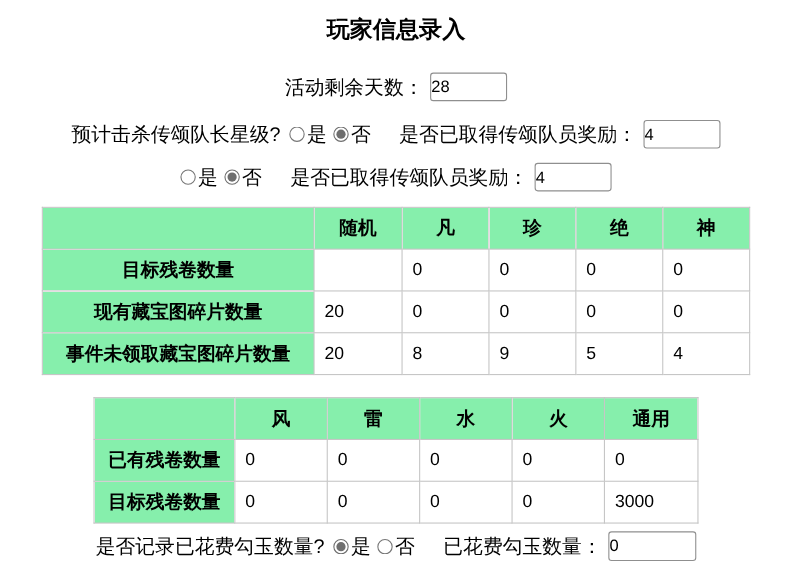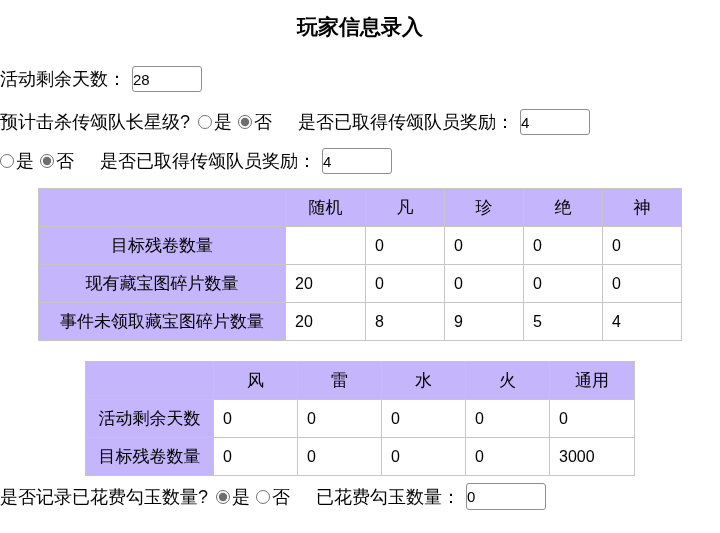--- a/index.html
+++ b/index.html
@@ -15,20 +15,21 @@
 
   h1.title {
     font-size: 21px;
     font-weight: bold;
     text-align: center;
     margin: 0 0 25px 0;
   }
 
   .row {
     display: flex;
+    justify-content: center;
     align-items: center;
   }
   .activity-row { margin-bottom: 17px; }
   .reward-row { margin-bottom: 13px; }
   .jade-row { margin-top: 7px; }
 
   .lbl { font-size: 18px; line-height: 26px; }
   .q { margin-right: 8px; }
   .gap-left { margin-left: 26px; margin-right: 6px; }
   .colon-gap { margin-right: 6px; }
@@ -59,23 +60,23 @@
     table-layout: fixed;
   }
   table.tbl1 { margin-top: 14px; width: 643px; }
   table.tbl2 { margin-top: 20px; width: 549px; }
   .tbl th, .tbl td {
     border: 1px solid #c6c6c6;
     height: 38px;
     overflow: hidden;
   }
   .tbl th {
-    background: #c4b5fd;
+    background: #86efac;
     font-size: 17px;
-    font-weight: normal;
+    font-weight: bold;
     text-align: center;
     padding: 0 4px;
   }
   .tbl td { background: #ffffff; padding: 0; }
   input.cell-input {
     display: block;
     width: 100%; height: 100%;
     border: none; outline: none;
     background: transparent;
     font-size: 16px;
@@ -212,21 +213,21 @@
     <tbody>
       <tr>
         <th></th>
         <th>风</th>
         <th>雷</th>
         <th>水</th>
         <th>火</th>
         <th>通用</th>
       </tr>
       <tr>
-        <th>活动剩余天数</th>
+        <th>已有残卷数量</th>
         <td>
             <input class="cell-input" type="text" value="0" style="">
           </td>
         <td>
             <input class="cell-input" type="text" value="0" style="">
           </td>
         <td>
             <input class="cell-input" type="text" value="0" style="">
           </td>
         <td>

